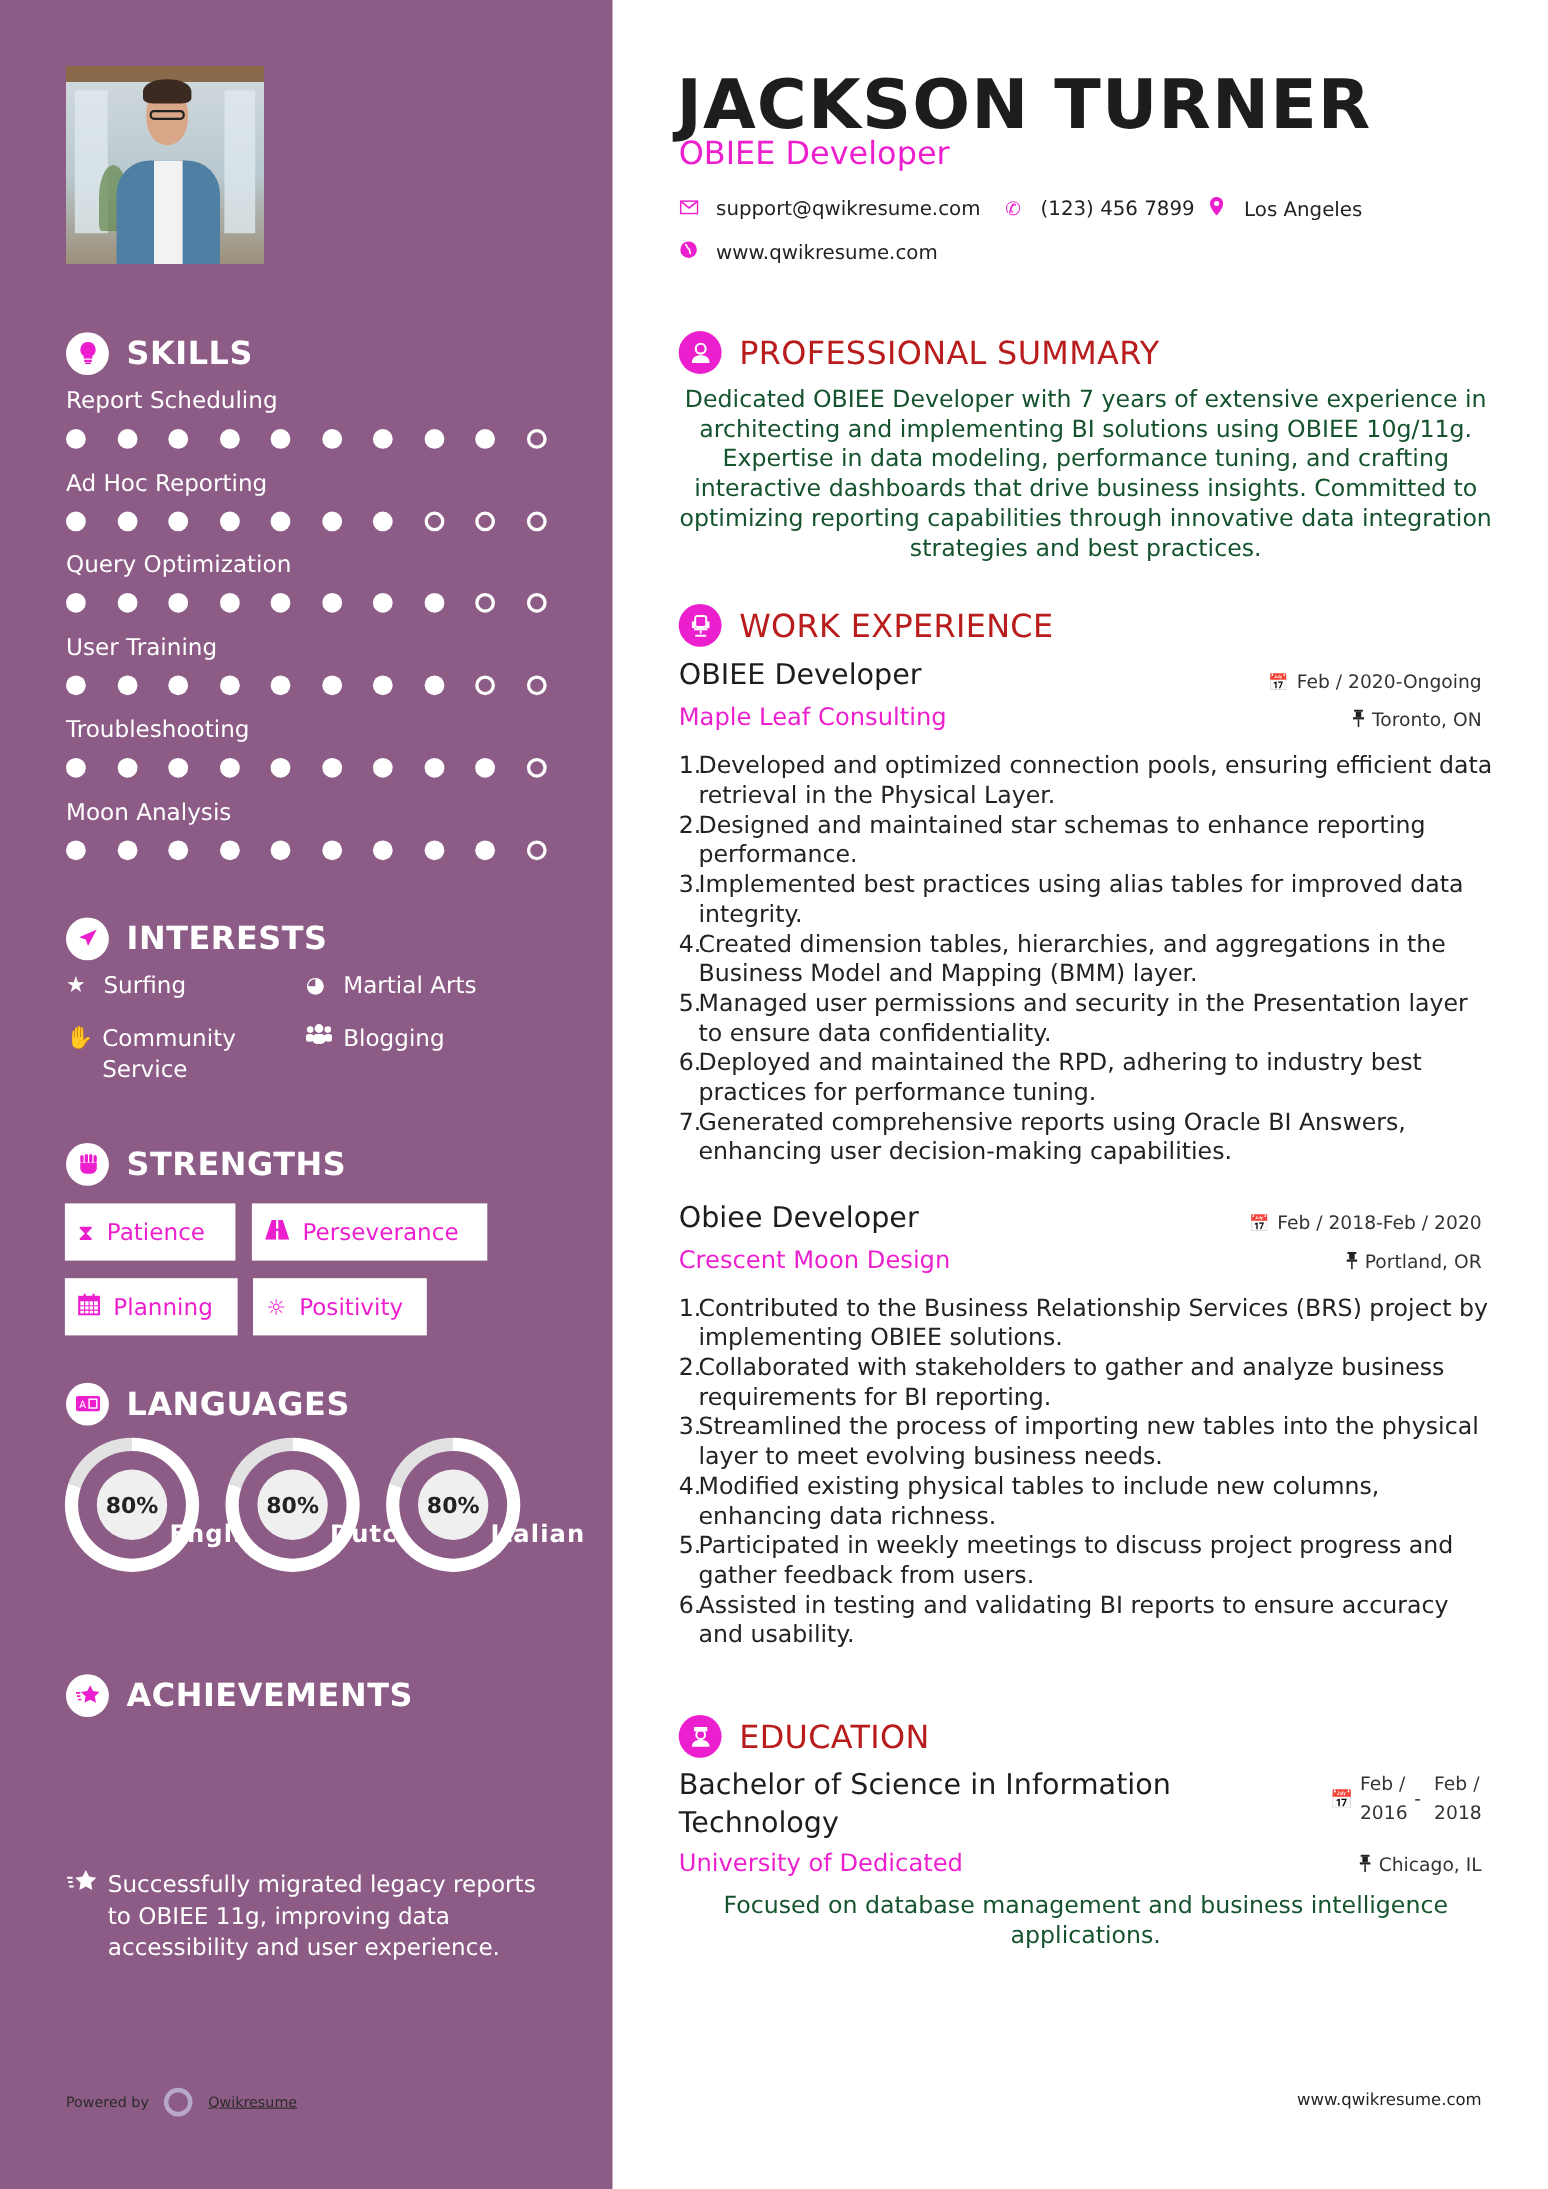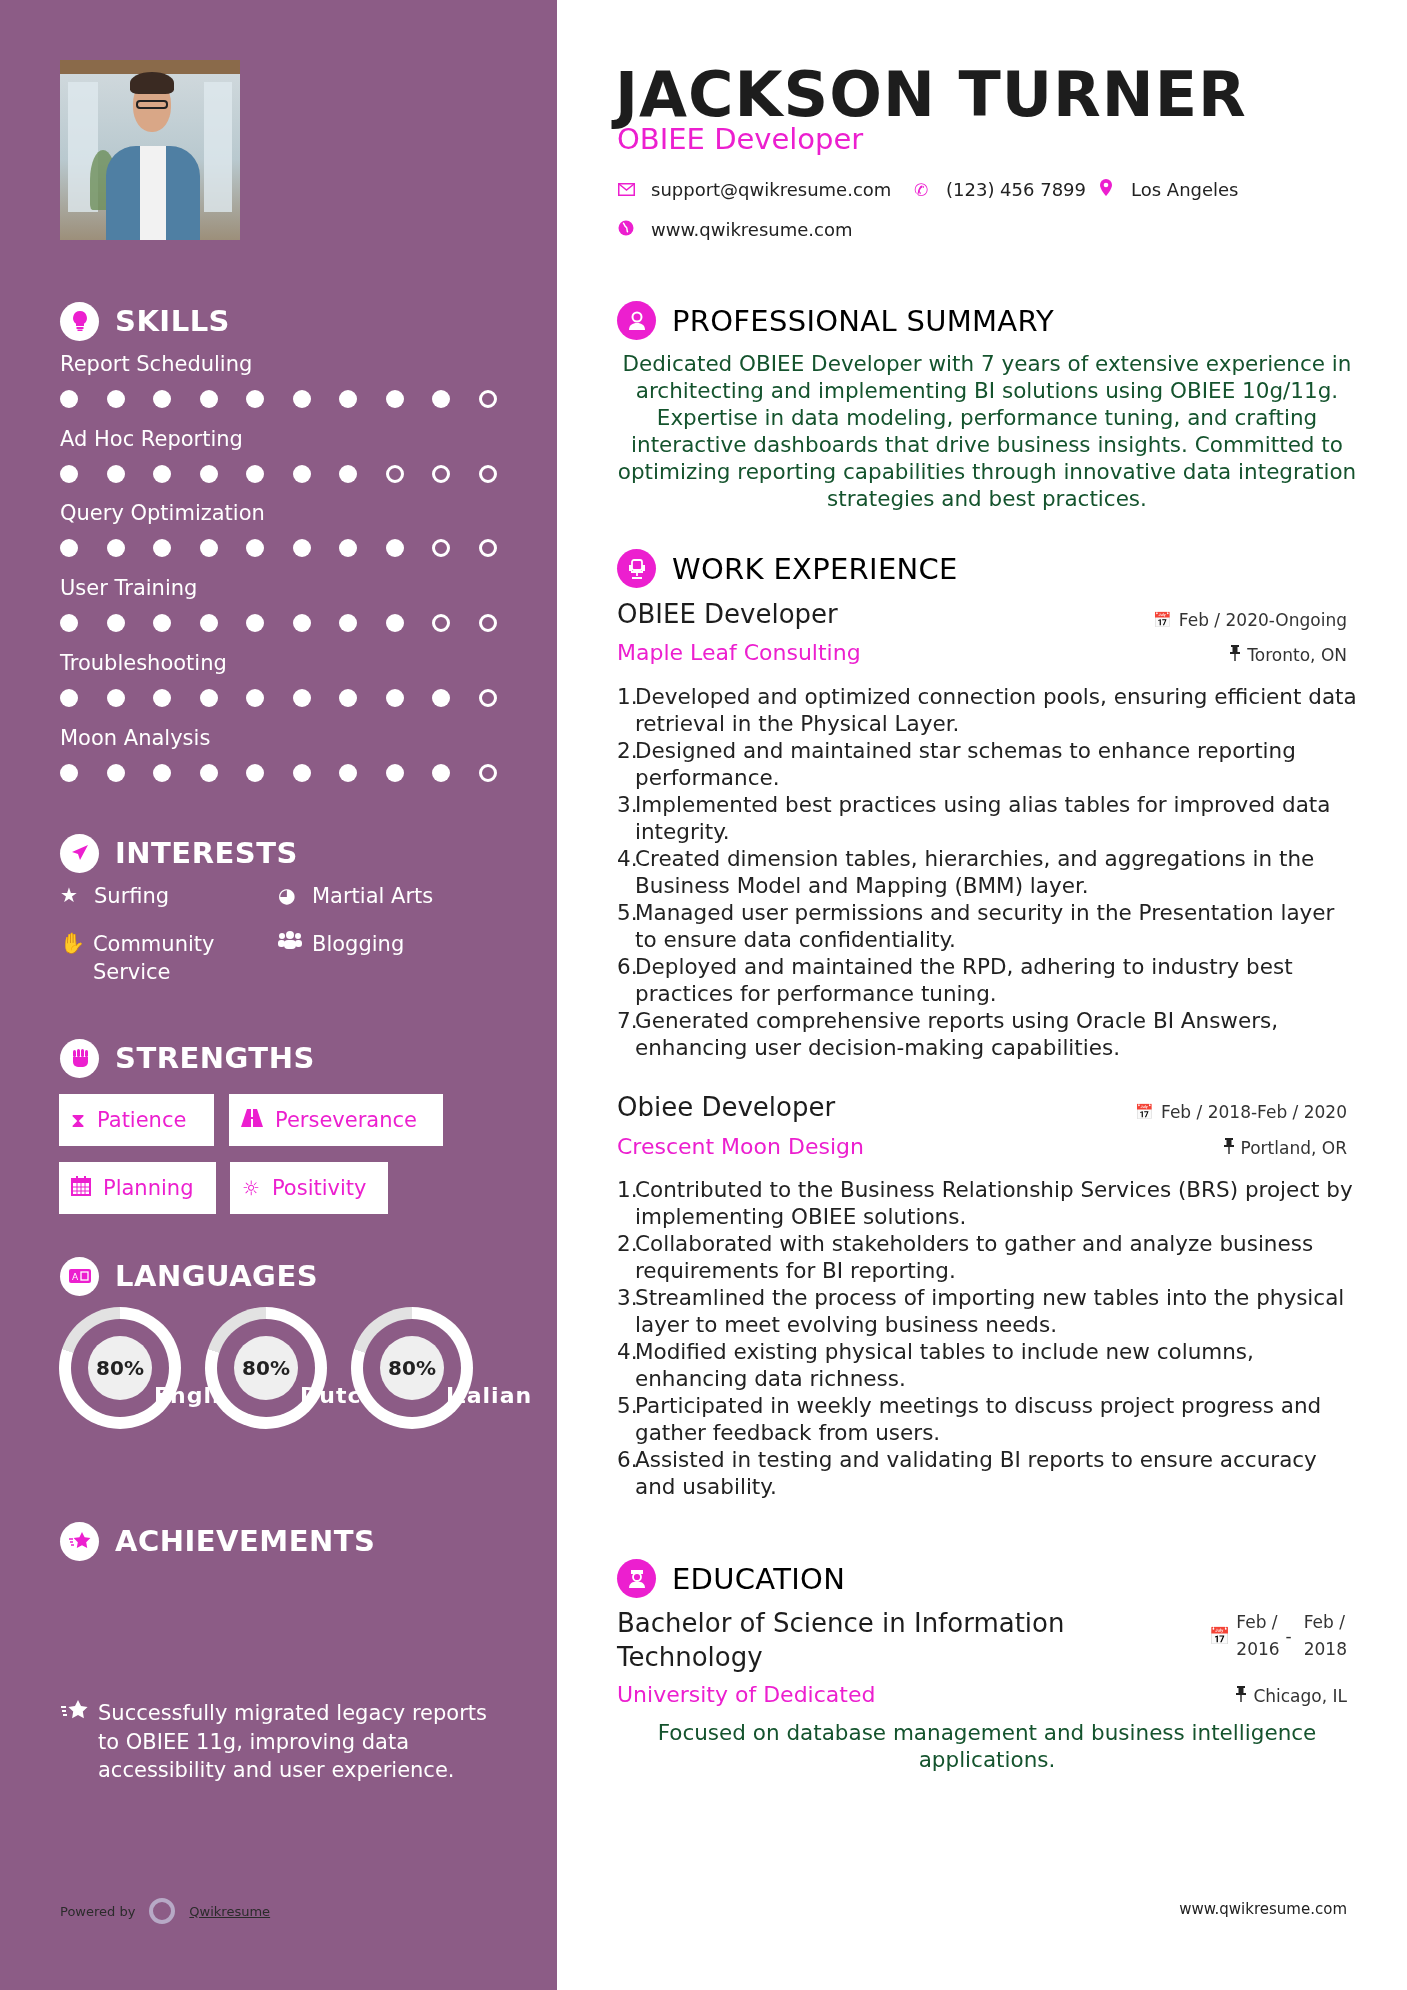--- a/index.html
+++ b/index.html
@@ -53,21 +53,21 @@
   .powered .brand { text-decoration: underline; color: #2b2b2b; }
 
   
   .name { position: absolute; left: 58px; top: 58px; font-size: 62px; font-weight: bold; color: #1d1d1d; letter-spacing: 1px; }
   .title { position: absolute; left: 60px; top: 122px; font-size: 29px; color: #ec1fcf; }
   .contact { position: absolute; display: flex; align-items: center; font-size: 18px; color: #222; }
   .contact .ic { color: #ec1fcf; font-size: 17px; margin-right: 16px; width: 18px; text-align: center; }
 
   .main-head { position: absolute; left: 60px; display: flex; align-items: center; }
   .main-head .ic { width: 39px; height: 39px; border-radius: 50%; background: #ec1fcf; color: #fff; display: flex; align-items: center; justify-content: center; font-size: 19px; margin-right: 16px; }
-  .main-head .tx { font-size: 29px; color: #000000; font-weight: normal; letter-spacing: 0.3px; }
+  .main-head .tx { font-size: 29px; color: #b91c1c; font-weight: normal; letter-spacing: 0.3px; }
 
   .para { position: absolute; left: 60px; width: 740px; font-size: 21.5px; line-height: 27px; color: #14532d; text-align: center; }
   .job-title { position: absolute; left: 60px; font-size: 26px; color: #1d1d1d; }
   .company { position: absolute; left: 60px; font-size: 22px; color: #ec1fcf; }
   .meta { position: absolute; right: 60px; font-size: 17px; color: #333; display: flex; align-items: center; }
   .meta .ic { margin-right: 7px; font-size: 15px; }
   ol.list { position: absolute; left: 60px; width: 745px; font-size: 21.5px; line-height: 27px; color: #222; list-style: none; }
   ol.list li { display: flex; }
   ol.list li .n { width: 18px; flex: 0 0 18px; }
   .edu-date { position: absolute; right: 60px; display: flex; align-items: center; font-size: 17px; color: #333; }

